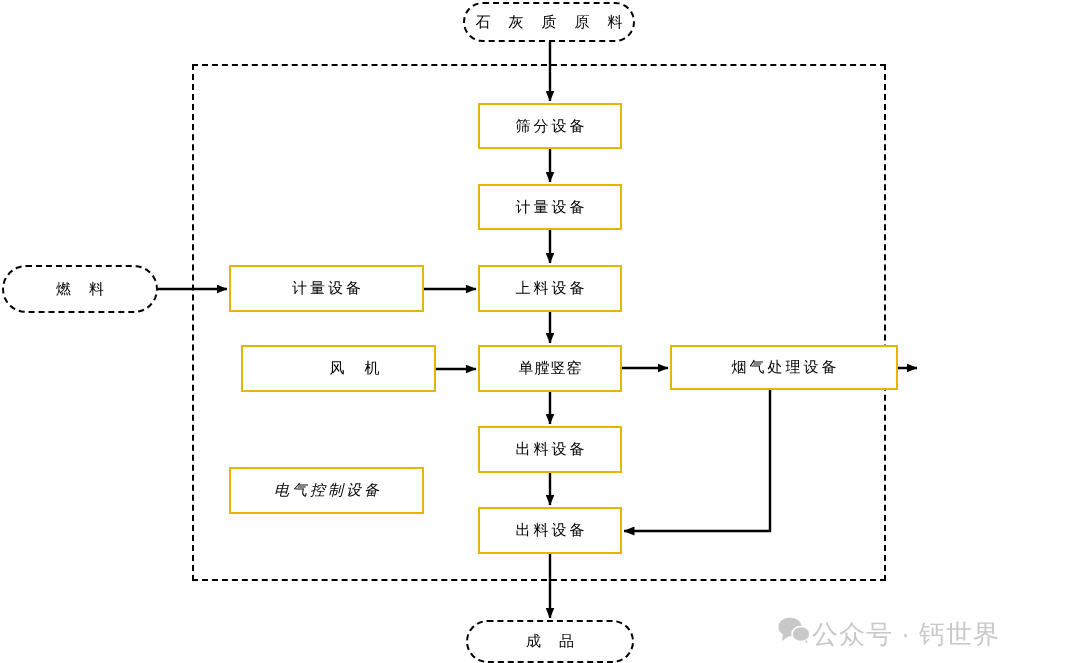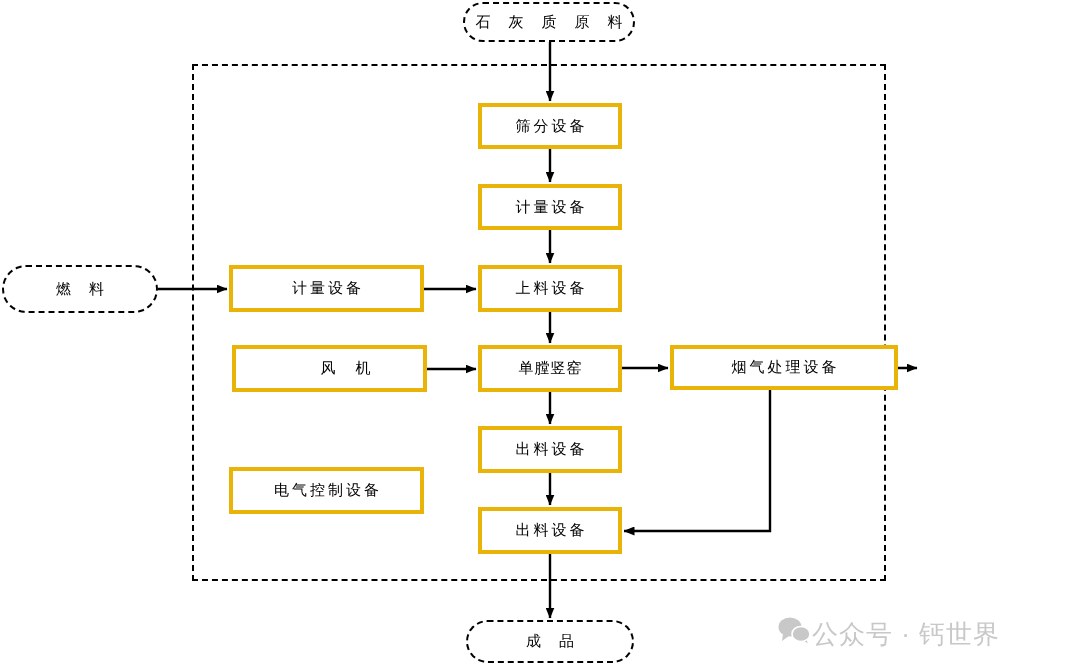--- a/index.html
+++ b/index.html
@@ -31,21 +31,21 @@
     align-items: center;
     justify-content: center;
     background: #ffffff;
     color: #000000;
     font-size: 15px;
     line-height: 1;
     white-space: nowrap;
     z-index: 3;
   }
   .node.rect {
-    border: 4px solid #eab308;
+    border: 2px solid #eab308;
     letter-spacing: 3px;
     text-indent: 3px;
   }
   .node.rect.tight {
     letter-spacing: 1px;
     text-indent: 1px;
   }
   .node.stadium {
     border: 2px dashed #000000;
     border-radius: 999px;
@@ -144,25 +144,25 @@
   </div>
 
   <div class="node stadium wide-sp" style="left:2px; top:265px; width:156px; height:48px;">
     <span>燃料</span>
   </div>
 
   <div class="node rect" style="left:229px; top:265px; width:195px; height:47px;">
     <span>计量设备</span>
   </div>
 
-  <div class="node rect wide-sp" style="left:232px; top:345px; width:195px; height:47px;padding-left:32px;">
+  <div class="node rect wide-sp" style="left:241px; top:345px; width:195px; height:47px;padding-left:32px;">
     <span>风机</span>
   </div>
 
-  <div class="node rect" style="left:229px; top:467px; width:195px; height:47px;">
+  <div class="node rect" style="left:229px; top:467px; width:195px; height:47px;font-style:italic;">
     <span>电气控制设备</span>
   </div>
 
   <div class="node rect" style="left:670px; top:345px; width:228px; height:45px;">
     <span>烟气处理设备</span>
   </div>
 
 
   <div class="node stadium wide-sp" style="left:466px; top:620px; width:168px; height:43px;">
     <span>成品</span>

